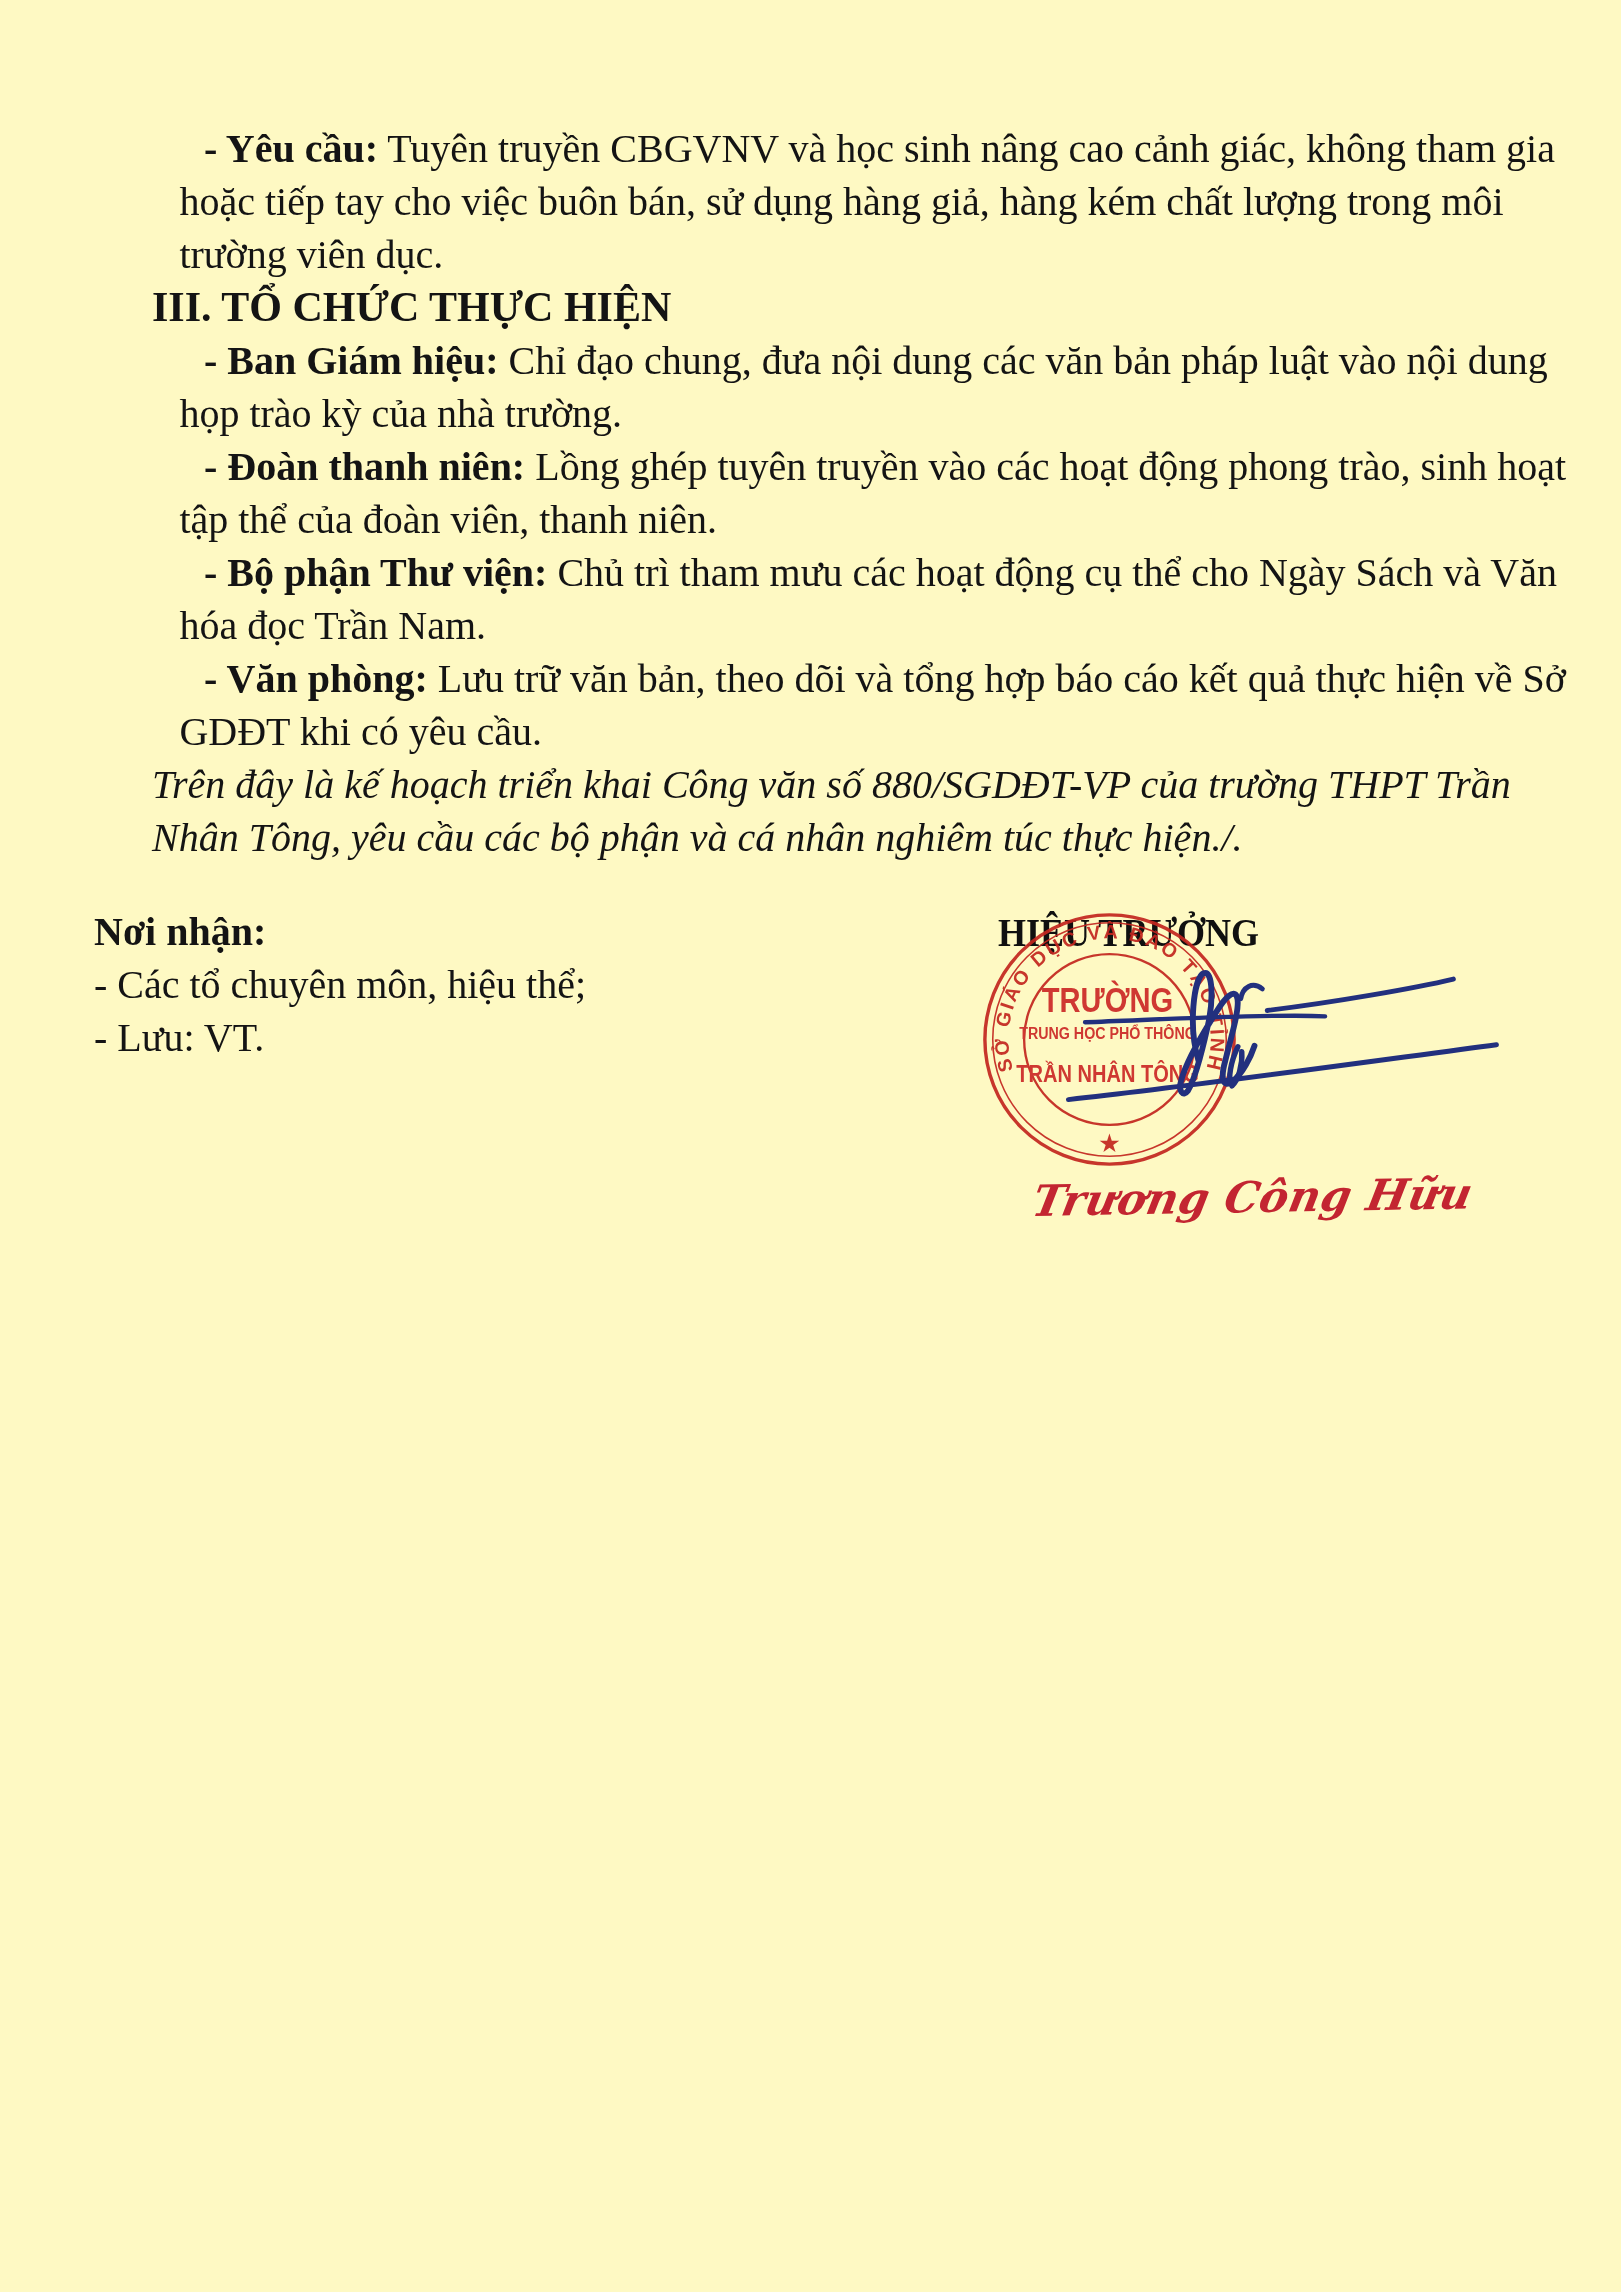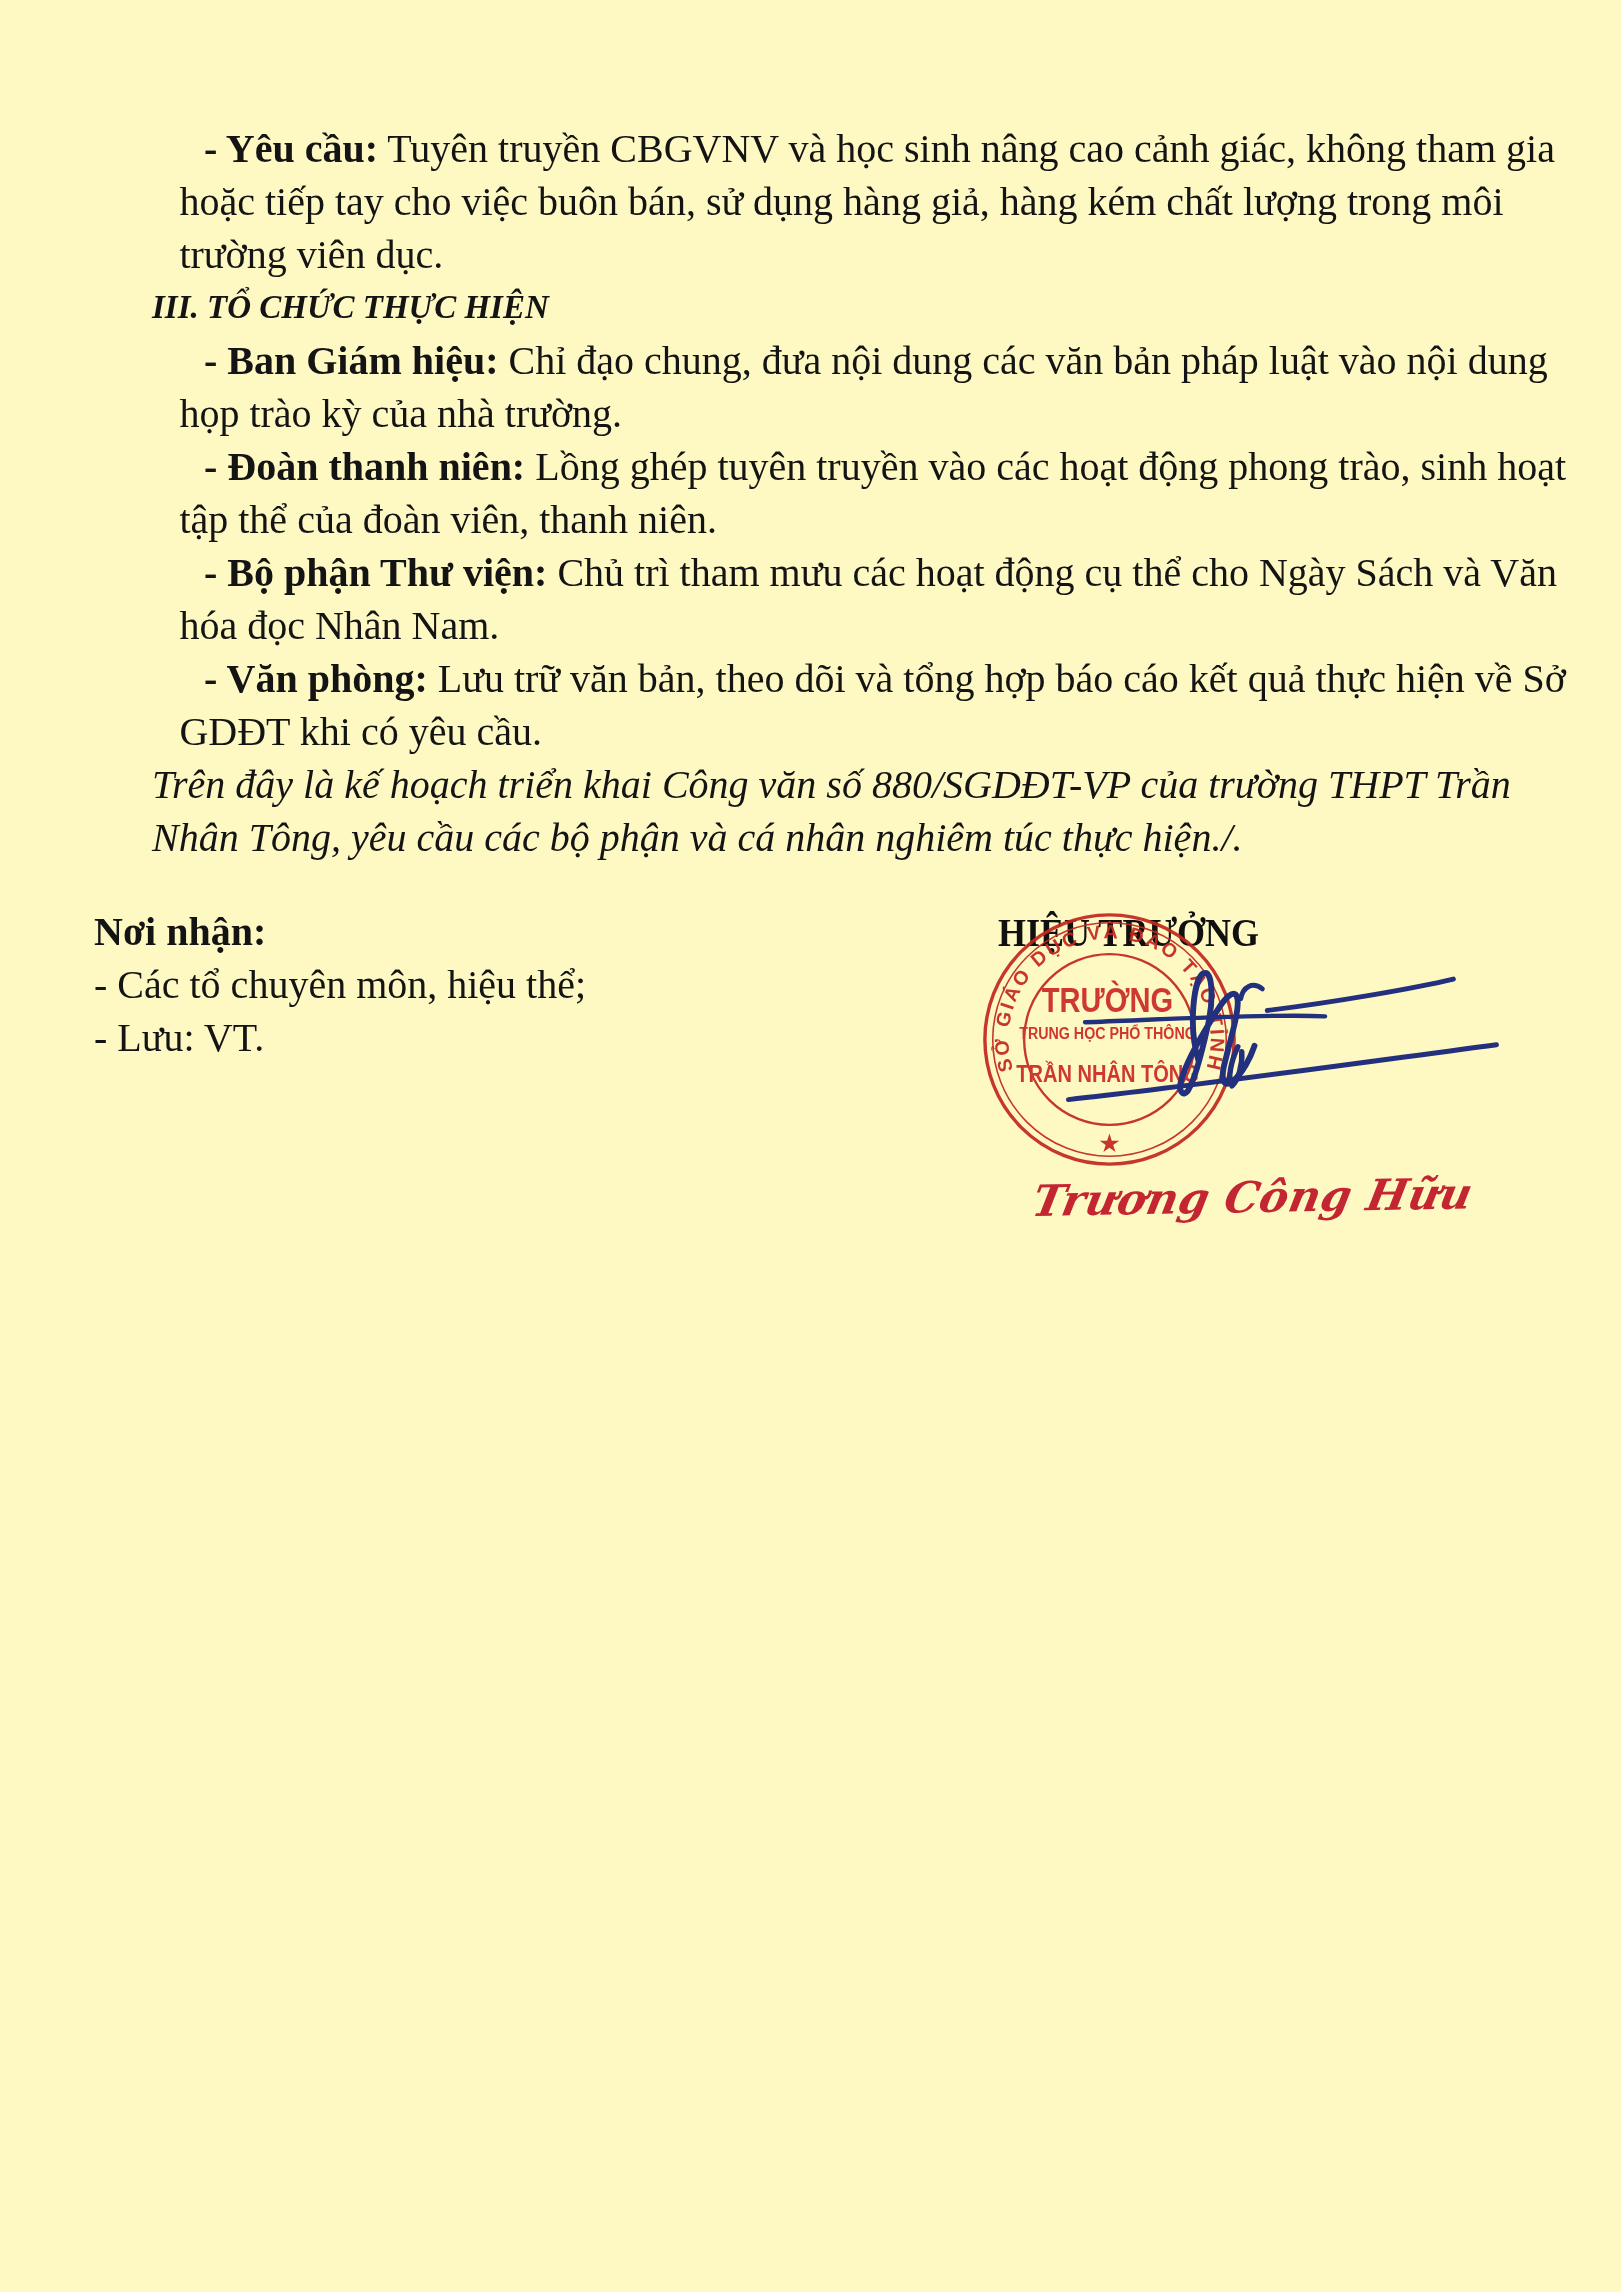--- a/index.html
+++ b/index.html
@@ -10,21 +10,21 @@
     margin:0 auto;
     background:#fef9c3;
     font-family:"Liberation Serif","DejaVu Serif",serif;
     font-size:40px;line-height:53px;color:#141414;
     overflow:hidden;
   }
   .doc-body{padding:122px 88px 0 152px;}
   .line{white-space:nowrap;}
   .l-first{padding-left:52px;}
   .l-cont{padding-left:27.4px;}
-  .l-head{padding-left:0;font-weight:bold;font-size:33px;font-style:italic;}
+  .l-head{padding-left:0;font-weight:bold;font-size:42px;}
   .l-flush{padding-left:0;font-style:italic;}
   .line b{font-weight:bold;}
   .doc-footer{margin-top:41px;padding-left:94px;}
   .recipients-heading{font-weight:bold;}
   .overlay{position:absolute;}
   .signer-title{
     left:998px;top:906px;
     font-weight:bold;font-size:40px;white-space:nowrap;
     transform:scaleX(0.90);transform-origin:left top;
     color:#101010;letter-spacing:0px;
@@ -51,21 +51,21 @@
   <div class="doc-body">
     <div class="line l-first"><b>- Yêu cầu:</b> <span>Tuyên truyền CBGVNV và học sinh nâng cao cảnh giác, không tham gia</span></div>
     <div class="line l-cont"><span>hoặc tiếp tay cho việc buôn bán, sử dụng hàng giả, hàng kém chất lượng trong môi</span></div>
     <div class="line l-cont"><span>trường viên dục.</span></div>
     <div class="line l-head"><span>III. TỔ CHỨC THỰC HIỆN</span></div>
     <div class="line l-first"><b>- Ban Giám hiệu:</b> <span>Chỉ đạo chung, đưa nội dung các văn bản pháp luật vào nội dung</span></div>
     <div class="line l-cont"><span>họp trào kỳ của nhà trường.</span></div>
     <div class="line l-first"><b>- Đoàn thanh niên:</b> <span>Lồng ghép tuyên truyền vào các hoạt động phong trào, sinh hoạt</span></div>
     <div class="line l-cont"><span>tập thể của đoàn viên, thanh niên.</span></div>
     <div class="line l-first"><b>- Bộ phận Thư viện:</b> <span>Chủ trì tham mưu các hoạt động cụ thể cho Ngày Sách và Văn</span></div>
-    <div class="line l-cont"><span>hóa đọc Nhân Nam.</span></div>
+    <div class="line l-cont"><span>hóa đọc Trần Nam.</span></div>
     <div class="line l-first"><b>- Văn phòng:</b> <span>Lưu trữ văn bản, theo dõi và tổng hợp báo cáo kết quả thực hiện về Sở</span></div>
     <div class="line l-cont"><span>GDĐT khi có yêu cầu.</span></div>
     <div class="line l-flush"><span>Trên đây là kế hoạch triển khai Công văn số 880/SGDĐT-VP của trường THPT Trần</span></div>
     <div class="line l-flush"><span>Nhân Tông, yêu cầu các bộ phận và cá nhân nghiêm túc thực hiện./.</span></div>
   </div>
 
   <div class="doc-footer">
     <div class="line recipients-heading"><span>Nơi nhận:</span></div>
     <div class="line"><span>- Các tổ chuyên môn, hiệu thể;</span></div>
     <div class="line"><span>- Lưu: VT.</span></div>

